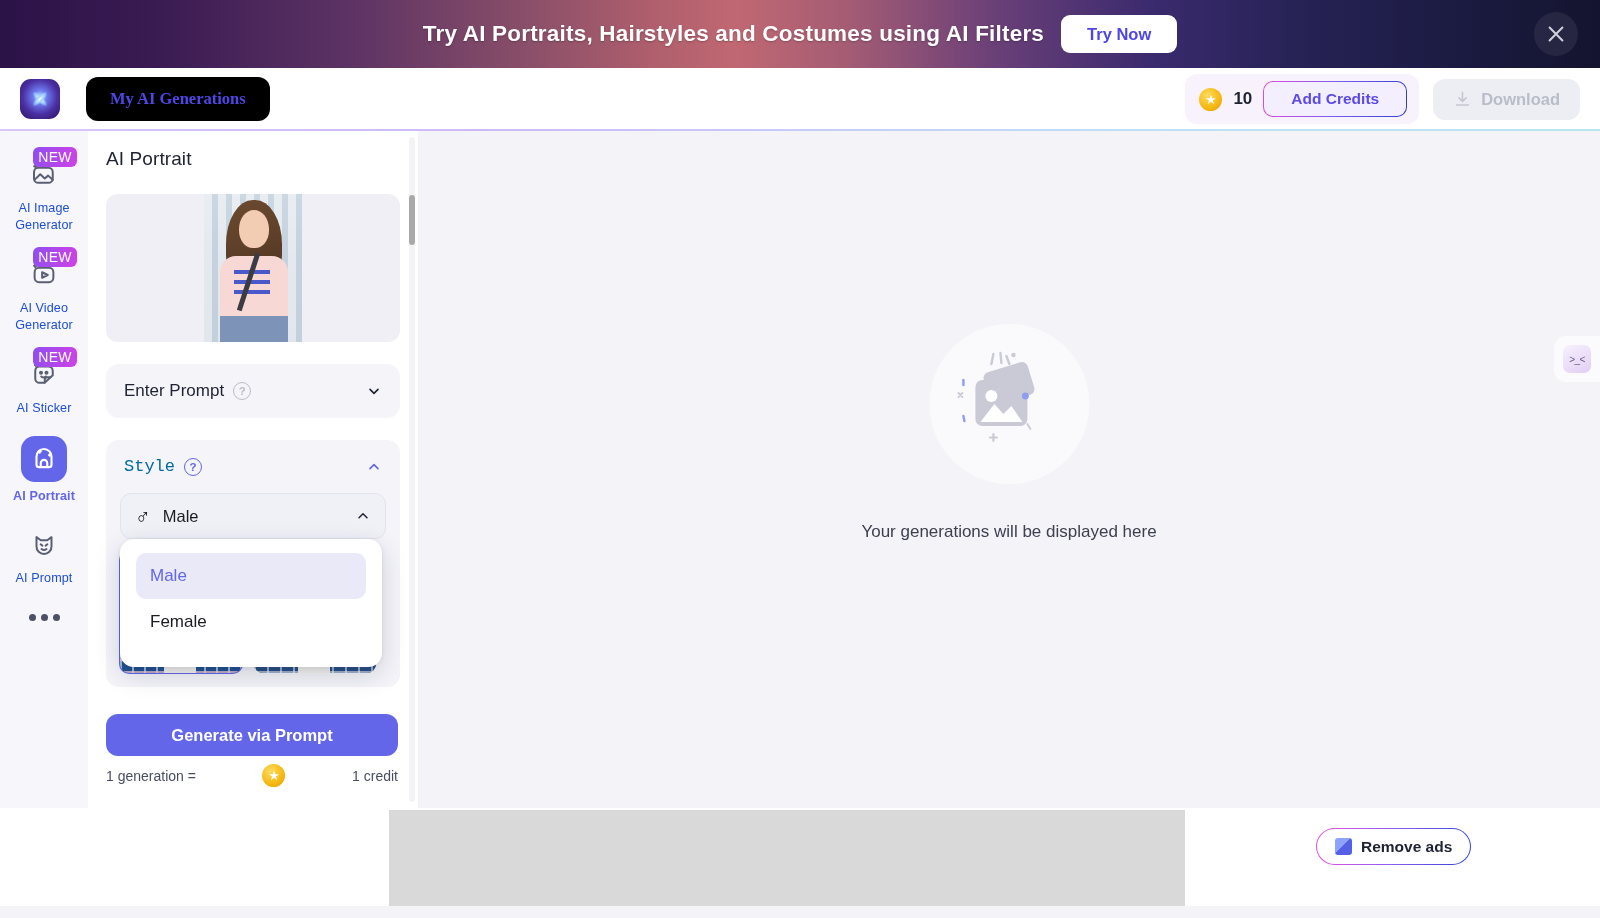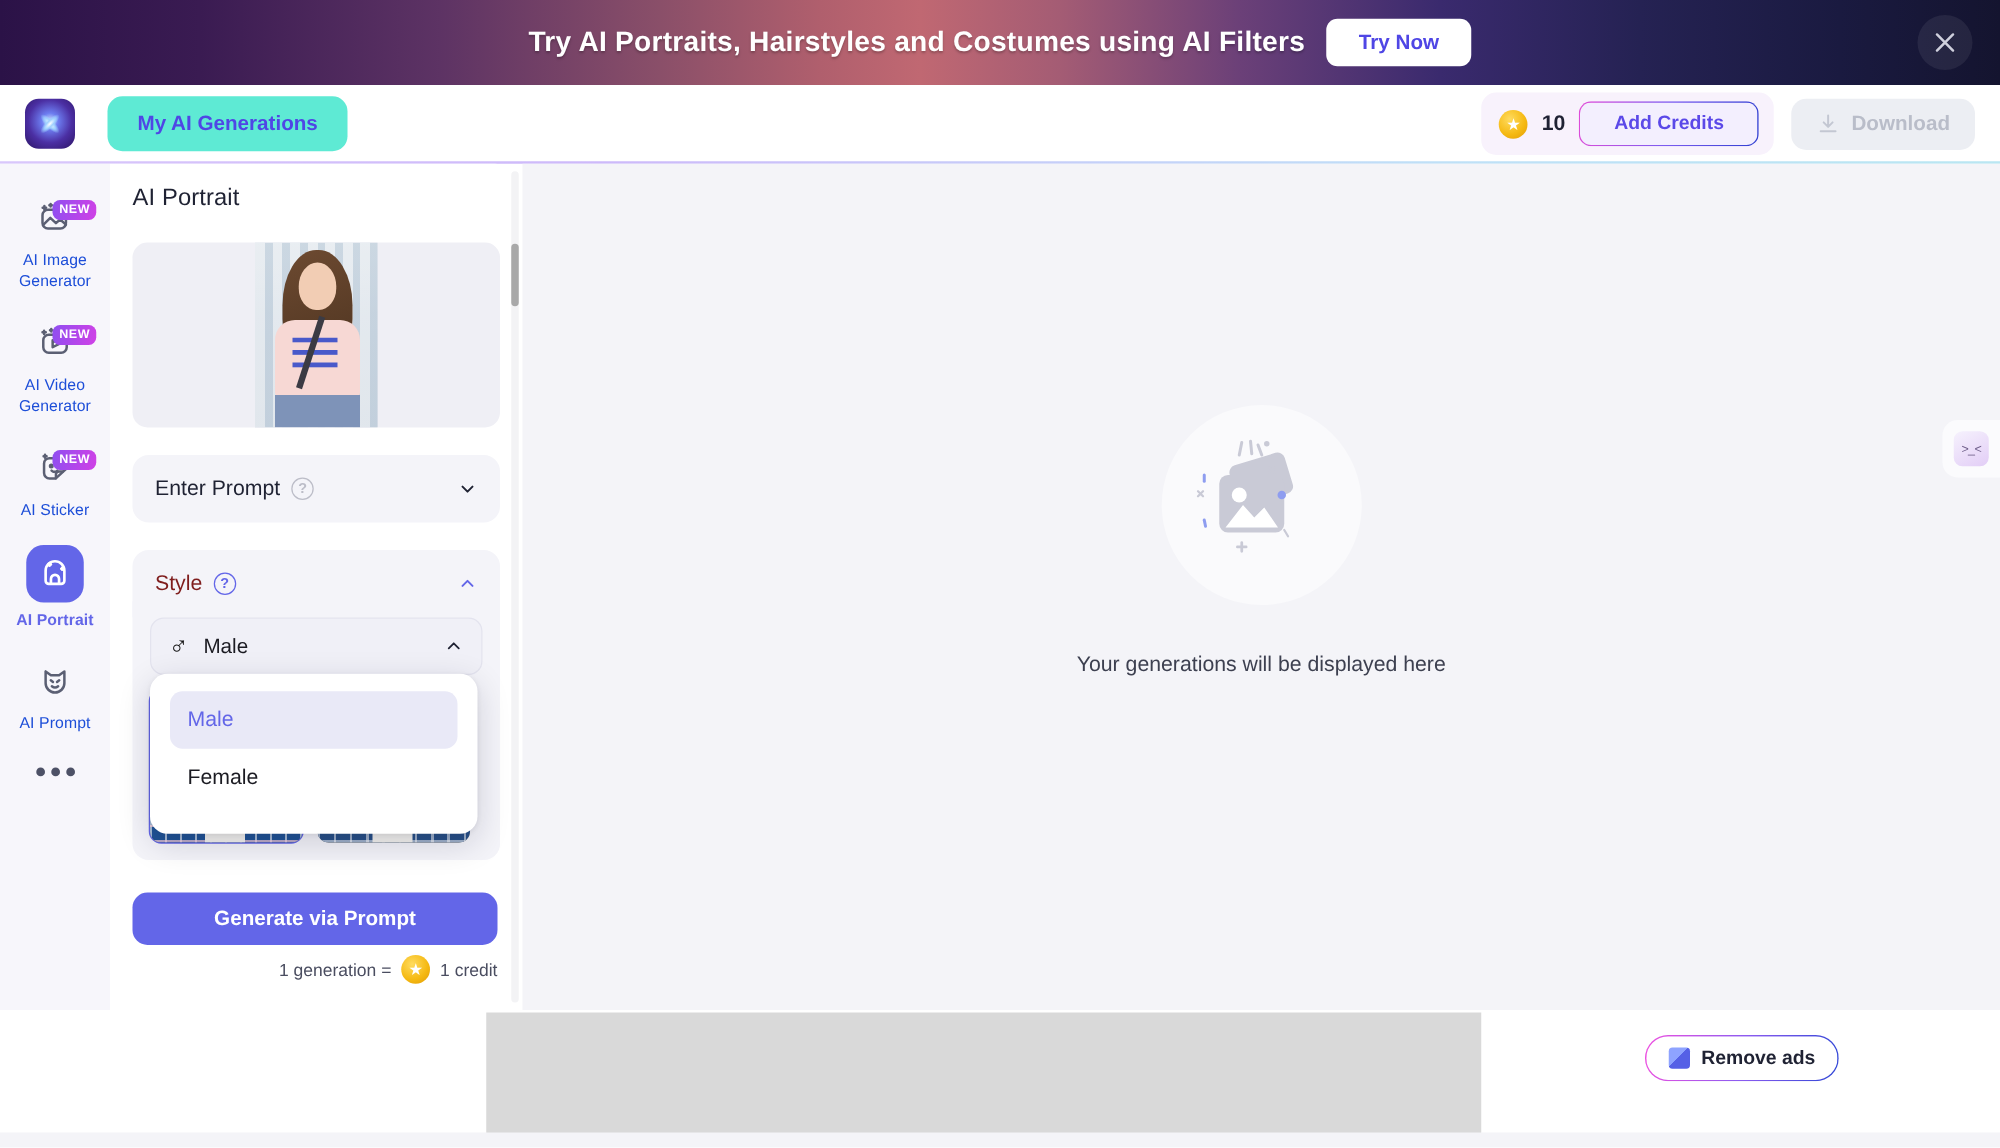--- a/index.html
+++ b/index.html
@@ -51,23 +51,23 @@
     position: relative; flex: 0 0 auto; overflow: hidden; cursor: pointer;
   }
   .brand-logo::before {
     content: ""; position: absolute; left: 50%; top: 50%;
     width: 30px; height: 30px; transform: translate(-50%,-50%) rotate(45deg);
     background:
       radial-gradient(ellipse 5px 14px at 50% 50%, #ffffff 0%, #9fd0ff 40%, rgba(120,120,255,0) 72%),
       radial-gradient(ellipse 14px 5px at 50% 50%, #ffffff 0%, #9fd0ff 40%, rgba(120,120,255,0) 72%);
   }
   .nav-pill {
-    margin-left: 26px; background: #5eead4; color: #4f46e5;
+    margin-left: 26px; background: #000000; color: #4f46e5;
     font-size: 16.5px; font-weight: 600; border-radius: 12px;
-    padding: 14px 24px; cursor: pointer; line-height: 1;
+    padding: 14px 24px; cursor: pointer; line-height: 1; font-family: Liberation Serif, serif;
   }
   .header-right { margin-left: auto; display: flex; align-items: center; gap: 14px; }
   .credits-box {
     display: flex; align-items: center; gap: 11px;
     background: #f8f2fc; border-radius: 12px; padding: 7px 12px 7px 14px;
   }
   .coin {
     width: 23px; height: 23px; border-radius: 50%;
     background: radial-gradient(circle at 38% 32%, #ffdb5e 0%, #f5b912 58%, #e09a06 100%);
     display: flex; align-items: center; justify-content: center;
@@ -110,23 +110,23 @@
   .rail-item.active .rail-ico {
     width: 46px; height: 46px; border-radius: 14px; background: #6366e8;
   }
   .rail-item.active .rail-ico svg { stroke: #ffffff; }
   .rail-label {
     margin-top: 6px; font-size: 12.6px; color: #1d4ed8; text-align: center;
     line-height: 1.38; letter-spacing: .1px;
   }
   .rail-item.active .rail-label { color: #6366e8; font-weight: 600; }
   .new-badge {
-    position: absolute; right: 11px; top: 15px;
+    position: absolute; right: 11px; top: 2px;
     background: linear-gradient(100deg,#8f4ef0,#d041e6);
-    color: #fff; font-size: 10px; font-weight: bold; letter-spacing: .4px;
+    color: #fff; font-size: 14px; font-weight: normal; letter-spacing: .4px;
     padding: 3px 5px 3px 5px; border-radius: 6px; line-height: 1;
   }
   .rail-more {
     margin-top: 16px; display: flex; gap: 5px; cursor: pointer;
   }
   .rail-more i { width: 7px; height: 7px; border-radius: 50%; background: #4d5166; display: block; }
 
   
   .panel {
     position: absolute; left: 88px; top: 131px; width: 330px; height: 677px;
@@ -176,21 +176,21 @@
   .preview-img .strap {
     position: absolute; left: 42px; top: 58px; width: 5px; height: 60px;
     background: #3b3b44; transform: rotate(18deg);
   }
 
   .acc {
     margin: 22px 18px 0 18px; background: #f4f4f9; border-radius: 13px;
     padding: 17px 18px; display: flex; align-items: center; cursor: pointer; text-align: center;
   }
   .acc-label { font-size: 17px; color: #1f2233; font-weight: 500; }
-  .acc-label.accent { color: #7f1d1d; }
+  .acc-label.accent { color: #0369a1; font-family: Liberation Mono, monospace; }
   .help-ico {
     width: 18px; height: 18px; border-radius: 50%;
     border: 1.5px solid #bcbdc8; color: #bcbdc8;
     font-size: 11.5px; font-weight: bold; display: flex;
     align-items: center; justify-content: center; margin-left: 9px; cursor: pointer;
   }
   .help-ico.accent { border-color: #6366e8; color: #6366e8; }
   .chev { margin-left: auto; width: 16px; height: 16px; }
 
   .style-body { margin: 0 18px; background: #f4f4f9; border-radius: 0 0 13px 13px;
@@ -249,21 +249,21 @@
   }
   .dd-opt.sel { background: #e9e9f7; color: #6366e8; }
 
   .gen-btn {
     position: absolute; left: 106px; top: 714px; width: 292px; height: 42px;
     background: #6366e8; color: #ffffff; font-size: 16.5px; font-weight: bold;
     border: none; border-radius: 12px; cursor: pointer; z-index: 35;
   }
   .gen-note {
     position: absolute; left: 106px; top: 764px; width: 292px;
-    display: flex; align-items: center; justify-content: flex-end; gap: 8px;
+    display: flex; align-items: center; justify-content: space-between; gap: 8px;
     font-size: 14px; color: #4a4d60; z-index: 35;
   }
   .panel-scroll {
     position: absolute; left: 409px; top: 195px; width: 6px; height: 50px;
     background: #a9a9a9; border-radius: 4px; cursor: pointer; z-index: 36;
   }
   .panel-track {
     position: absolute; left: 409px; top: 137px; width: 6px; height: 665px;
     background: #f3f3f5; border-radius: 4px; z-index: 34;
   }

